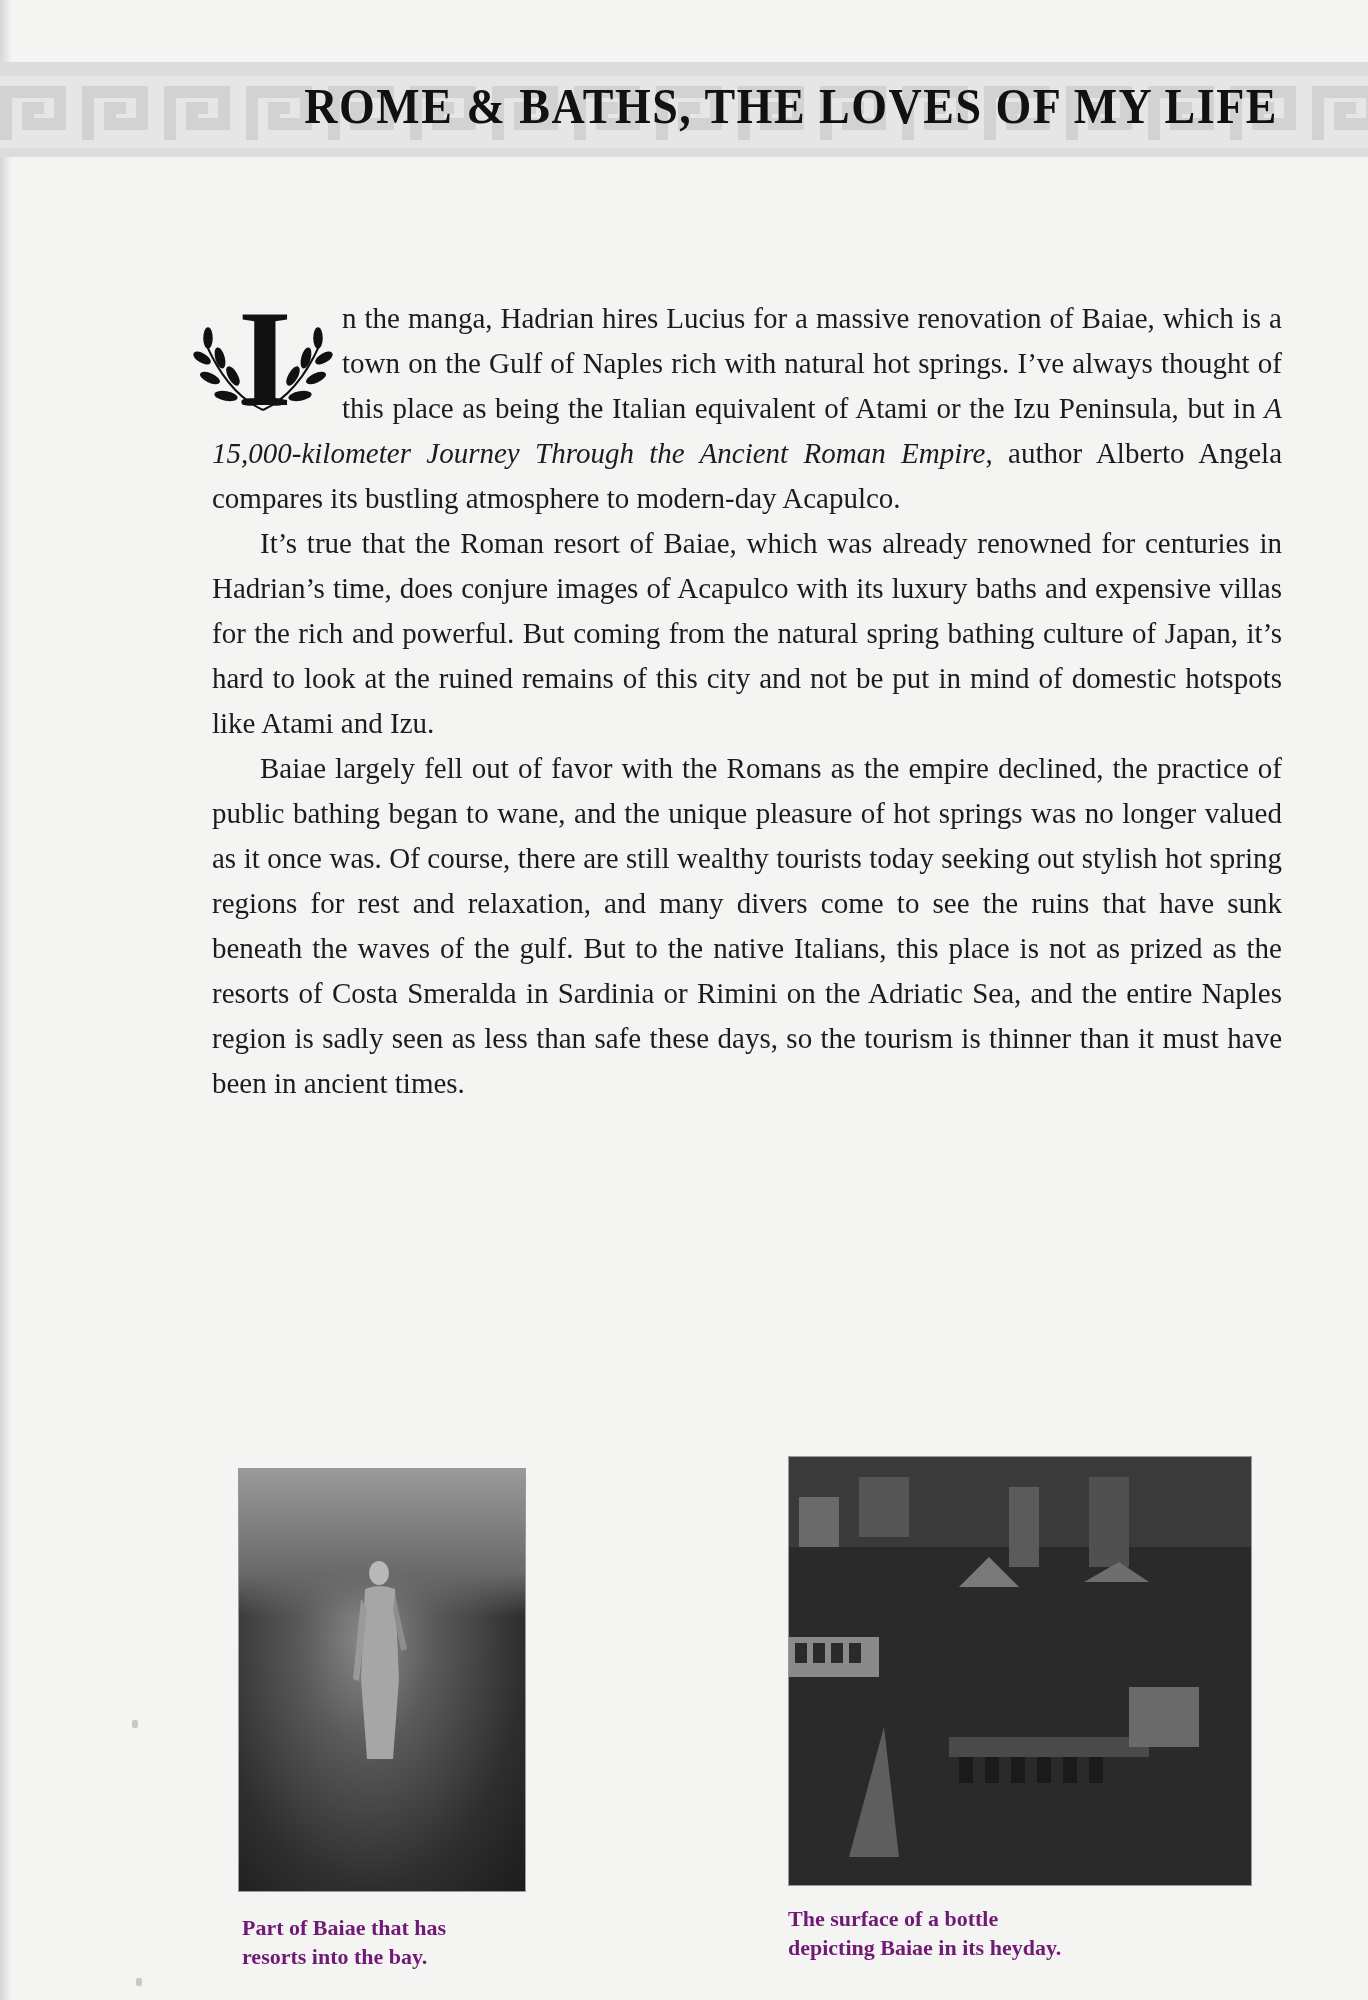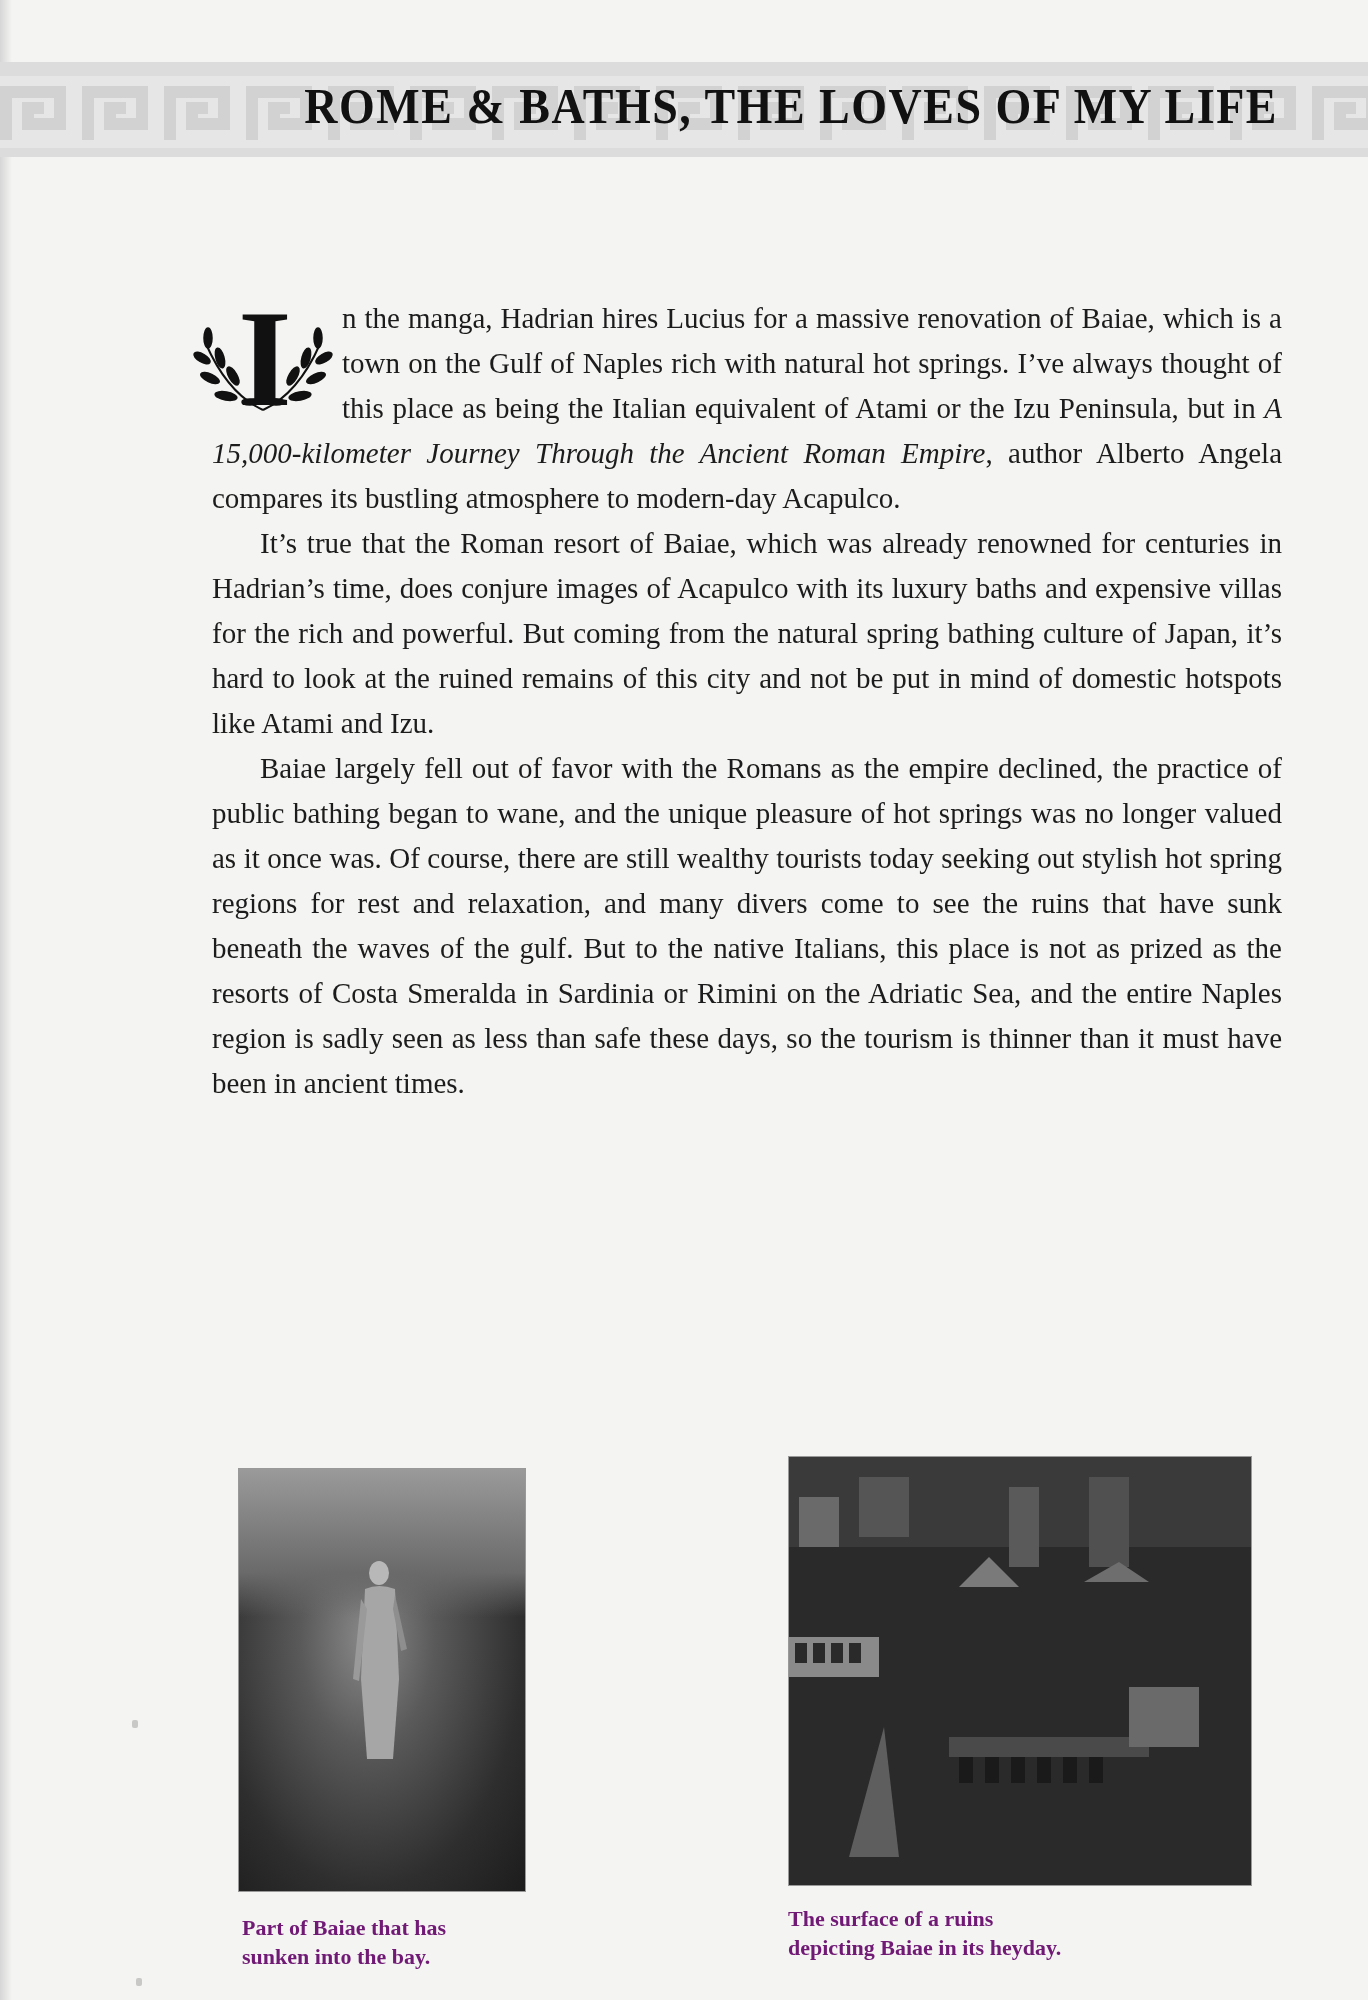--- a/index.html
+++ b/index.html
@@ -114,21 +114,21 @@
         <rect x="274" y="300" width="14" height="26"></rect>
         <rect x="300" y="300" width="14" height="26"></rect>
       </g>
     <rect x="340" y="230" width="70" height="60" fill="#6a6a6a"></rect>
     <path d="M60 400 L95 270 L110 400 Z" fill="#5e5e5e"></path>
   </svg>
 </div>
 
 <div class="caption cap-left">
   <div>Part of Baiae that has</div>
-  <div>sunken into the bay.</div>
+  <div>resorts into the bay.</div>
 </div>
 <div class="caption cap-right">
-  <div>The surface of a ruins</div>
+  <div>The surface of a bottle</div>
   <div>depicting Baiae in its heyday.</div>
 </div>
 
 <div class="speck" style="left:132px;top:1720px;"></div>
 <div class="speck" style="left:136px;top:1978px;"></div>
 
 </body></html>

